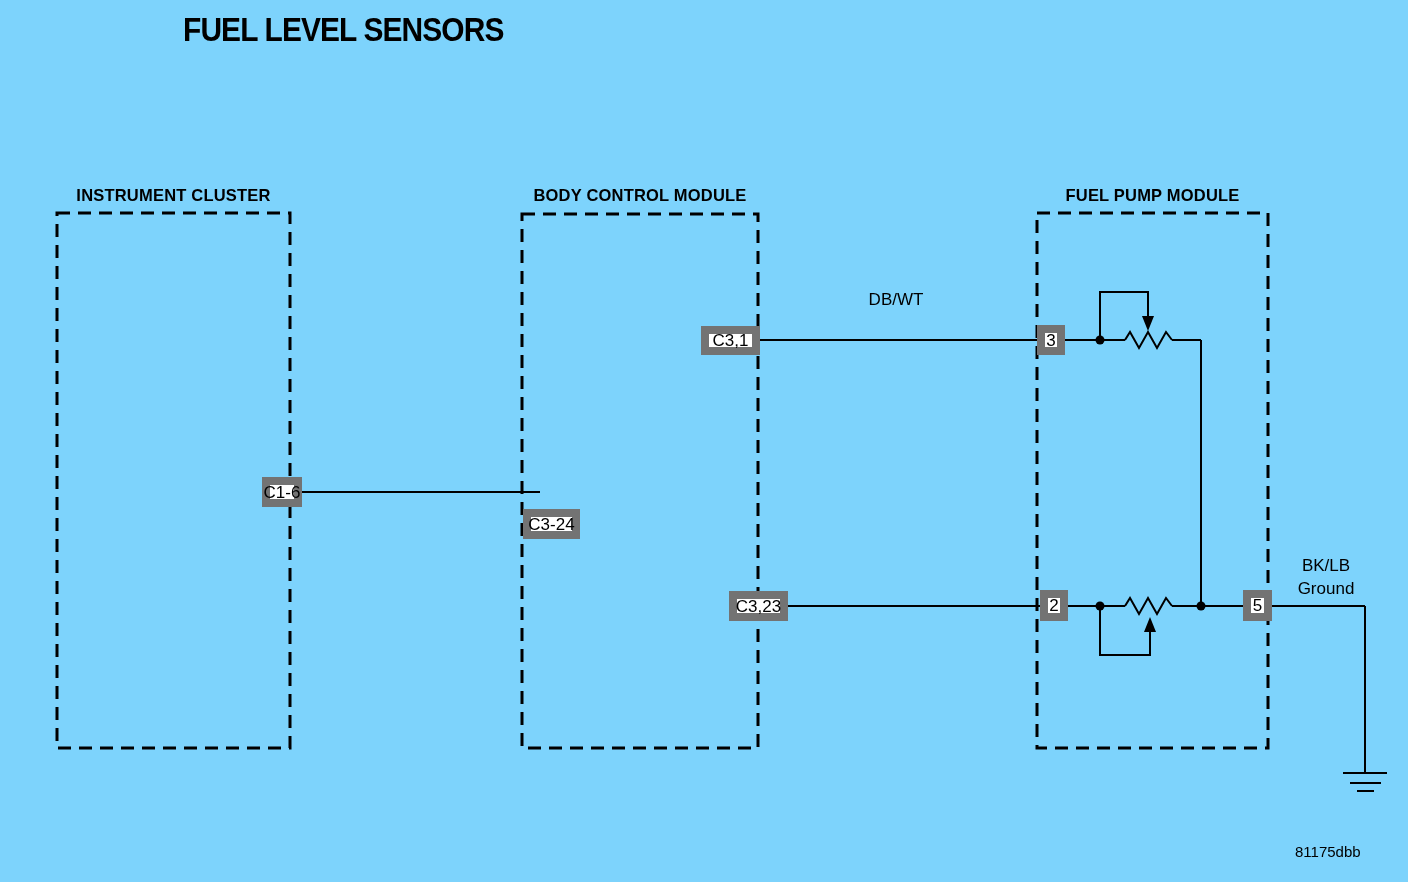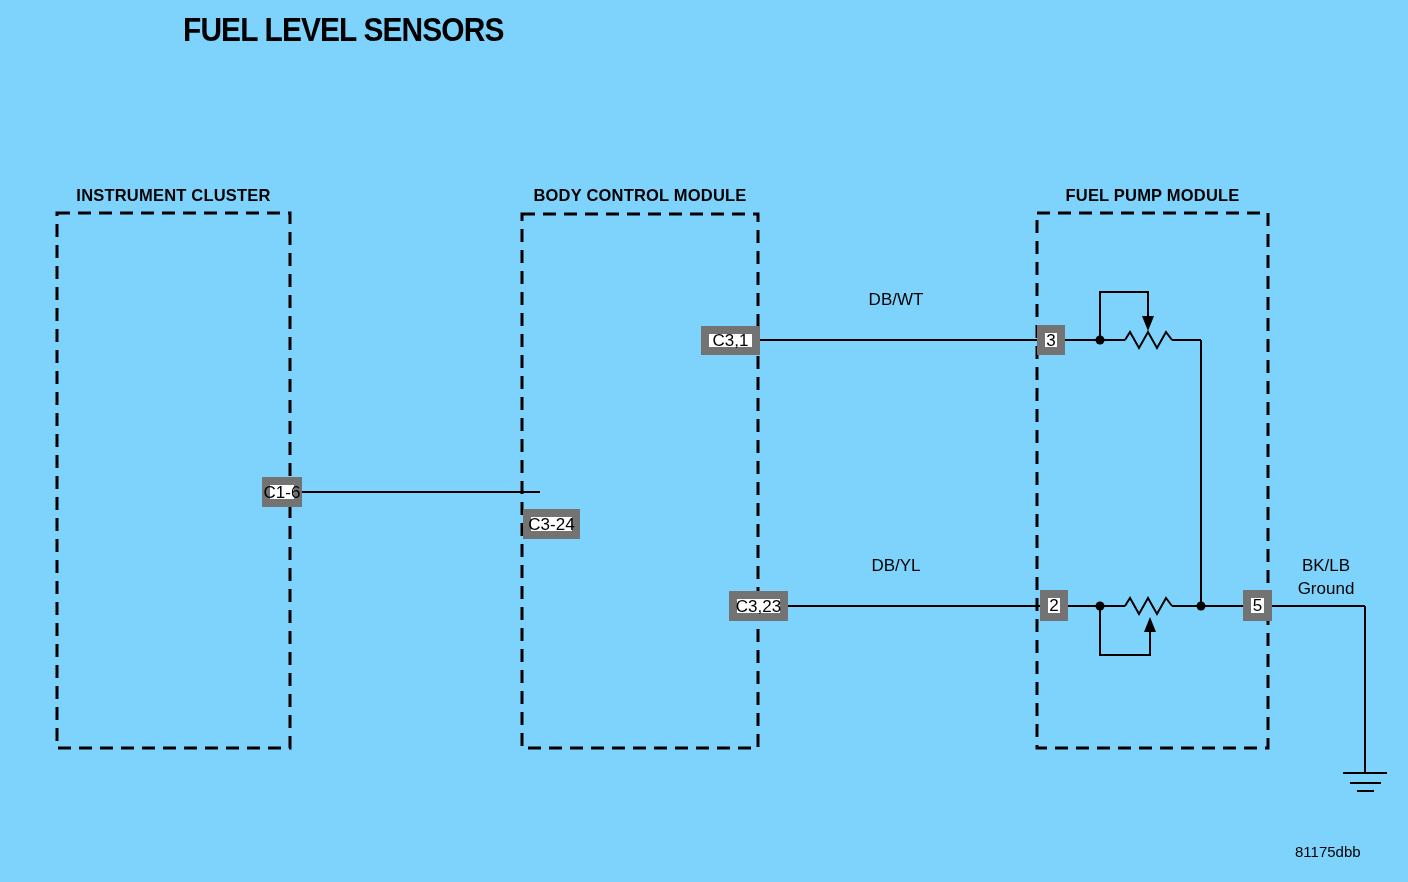--- a/index.html
+++ b/index.html
@@ -132,21 +132,20 @@
   <div class="conn" style="left:1037px; top:325px; width:28px; height:30px;">3</div>
   <div class="conn" style="left:1040px; top:590px; width:28px; height:31px;">2</div>
   <div class="conn" style="left:1243px; top:590px; width:29px; height:31px;">5</div>
 
 
   <div class="wire-label" style="left:765px; top:288px; width:262px;">
     <div>DB/WT</div>
   </div>
 
   <div class="wire-label" style="left:765px; top:554px; width:262px;">
-    <div>DB/YL</div>
   </div>
 
   <div class="wire-label" style="left:1280px; top:554px; width:92px;">
     <div>BK/LB</div>
     <div>Ground</div>
   </div>
 
   <div class="drawing-number" style="left:1295px; top:843px;">81175dbb</div>
 
 </div>

